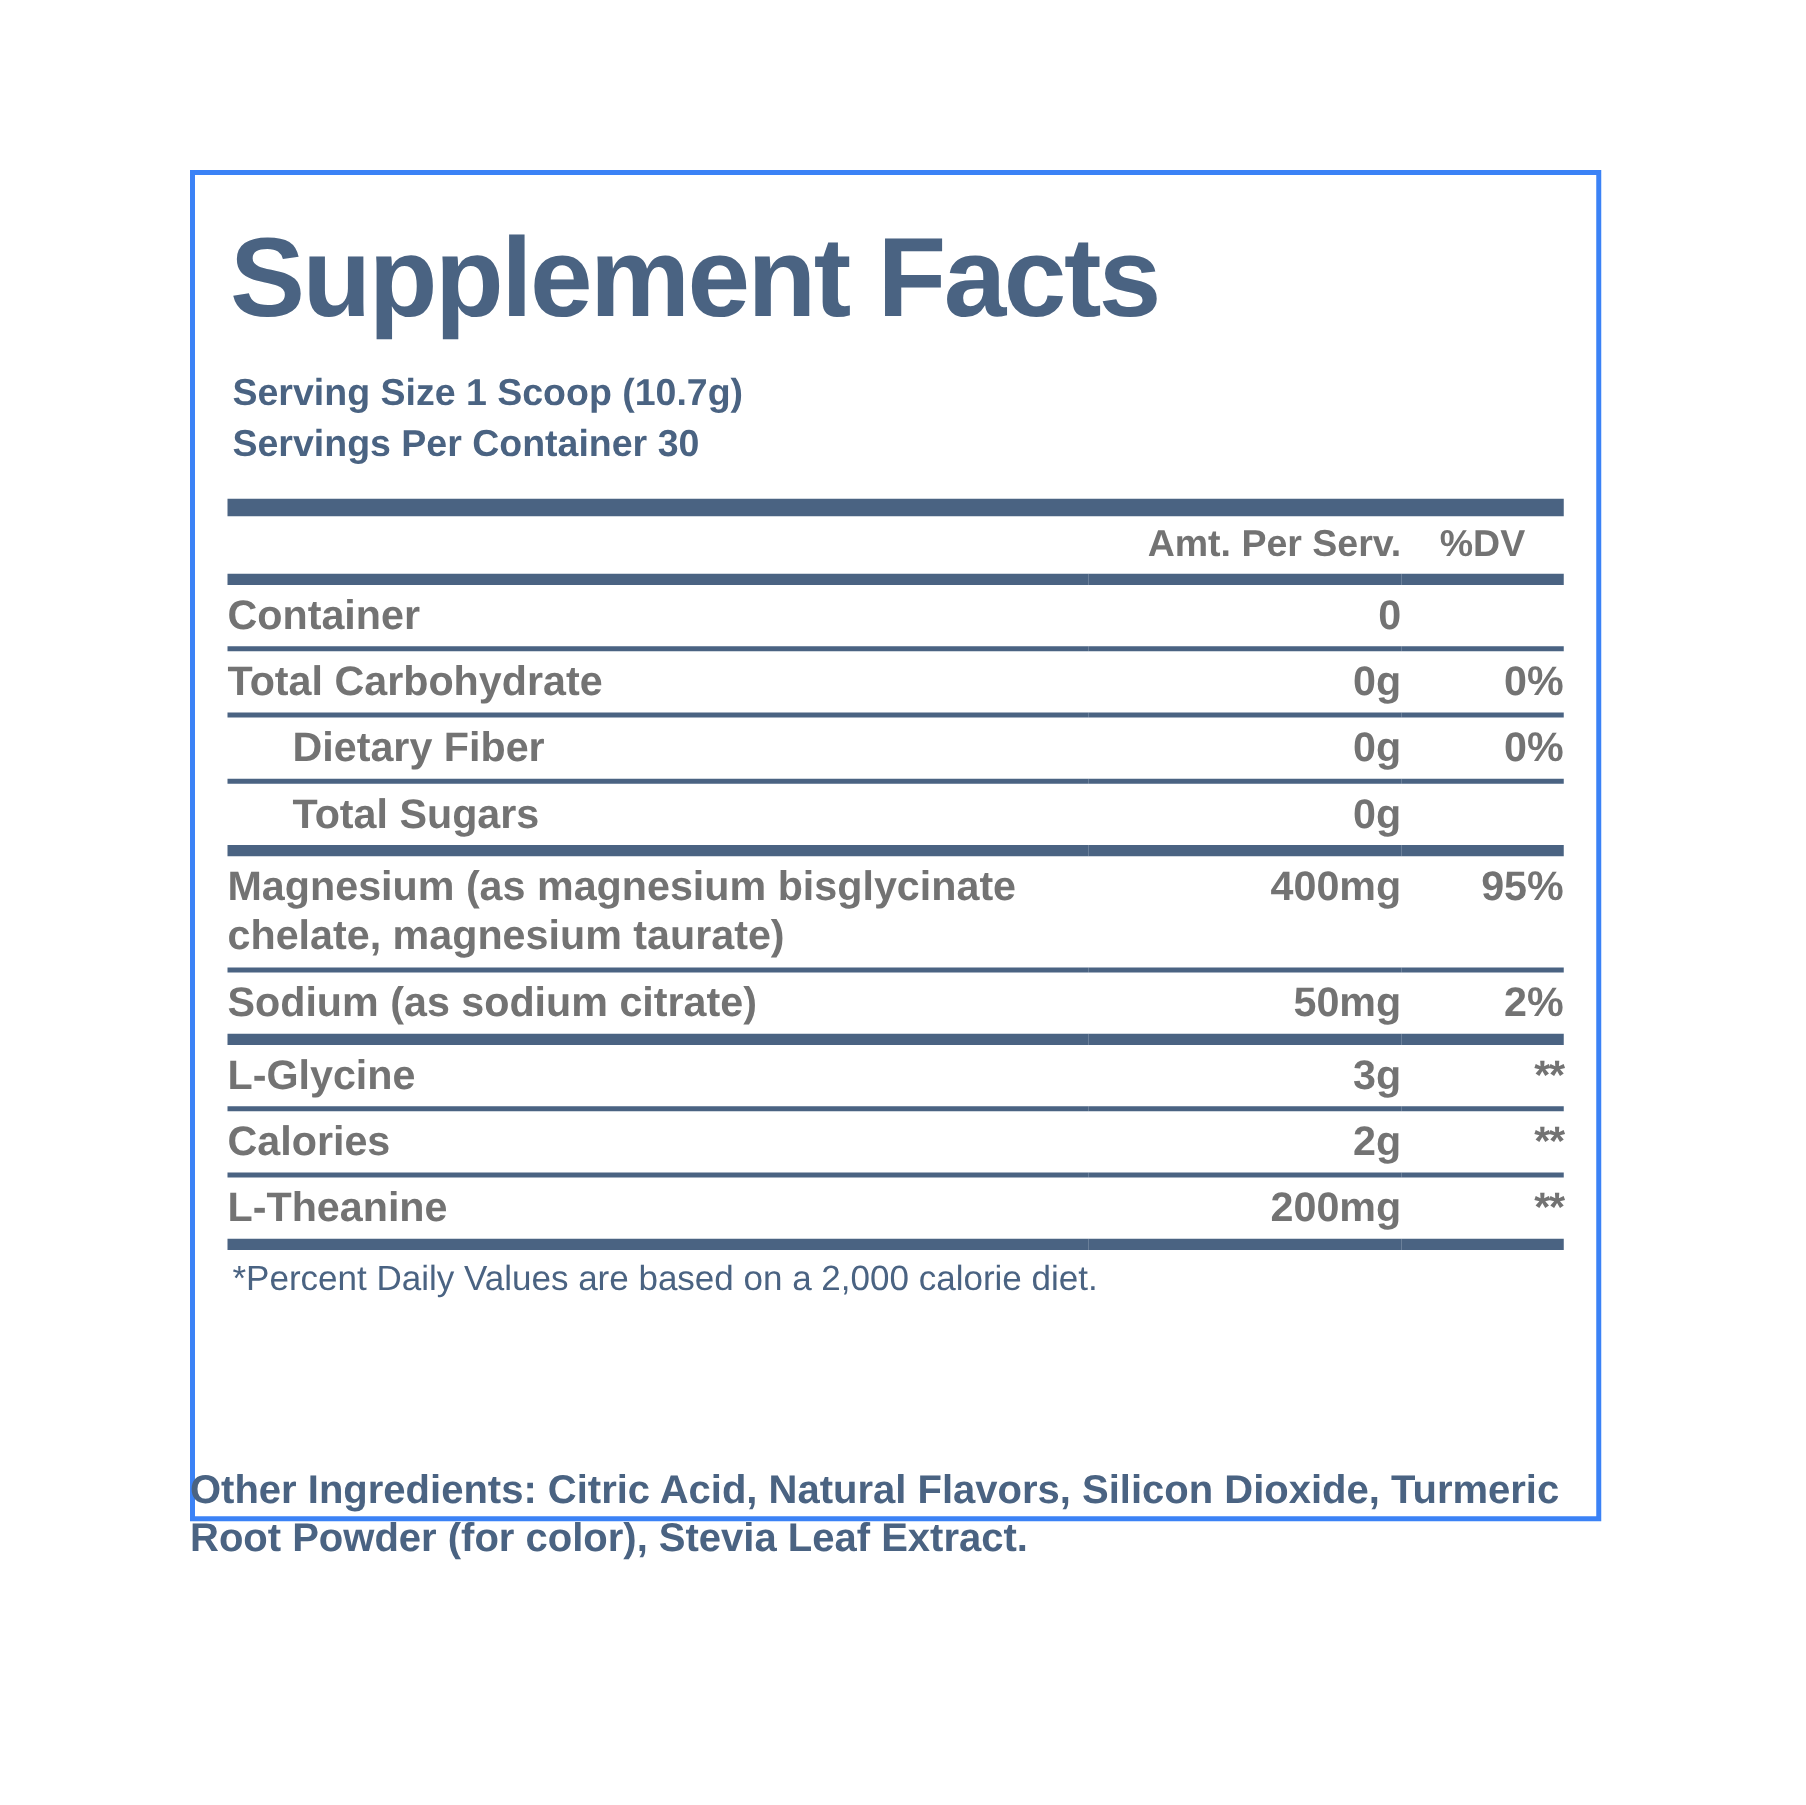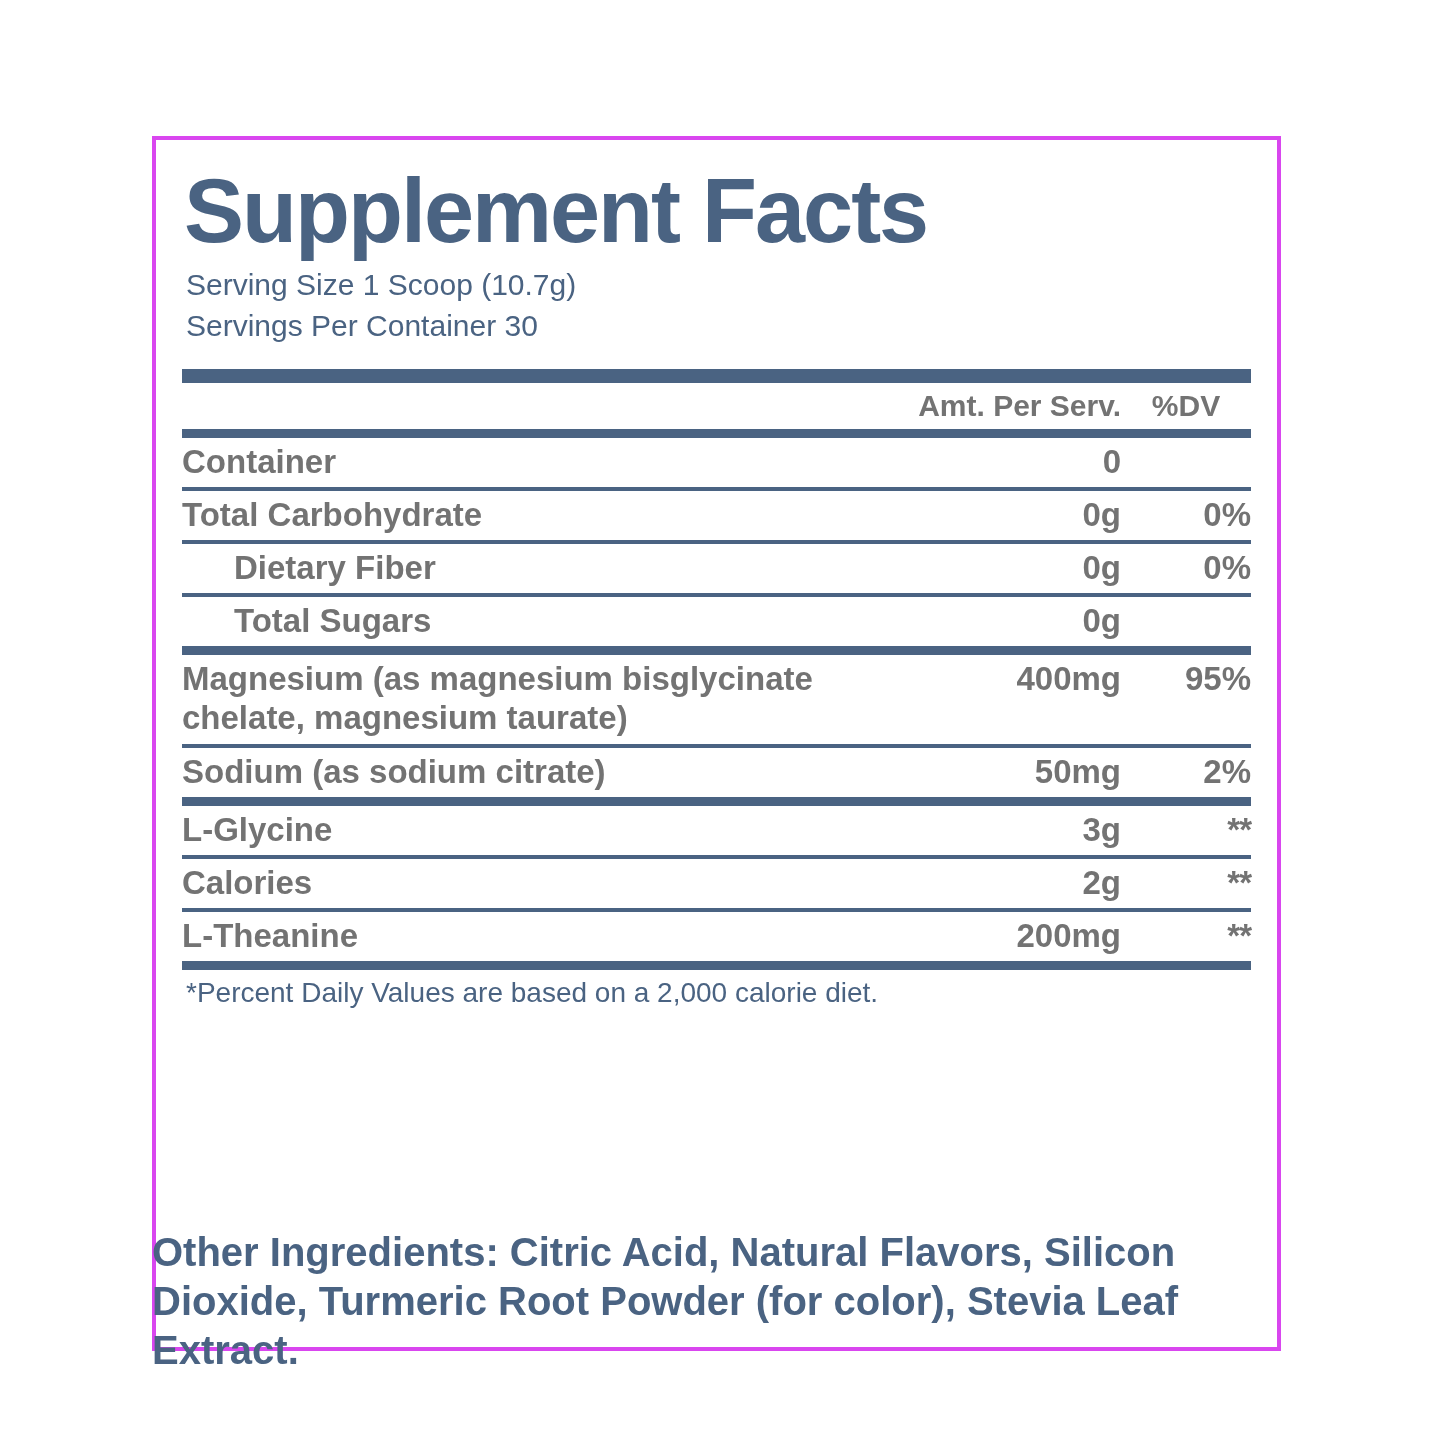--- a/index.html
+++ b/index.html
@@ -17,41 +17,41 @@
     position: relative;
     width: 1445px;
     height: 1444px;
     box-sizing: border-box;
   }
   .panel {
     position: absolute;
     left: 152px;
     top: 136px;
     width: 1129px;
-    height: 1215px;
-    border: 4px solid #d946ef;
+    height: 1081px;
+    border: 4px solid #3b82f6;
     box-sizing: border-box;
-    padding: 4px 26px;
+    padding: 16px 26px;
   }
   .title {
     font-size: 90px;
     font-weight: bold;
     line-height: 1.0;
     letter-spacing: -2px;
     margin-top: 22px;
     margin-left: 2px;
     color: #4a6382;
     white-space: nowrap;
   }
   .serving-lines {
-    margin-top: 8px;
+    margin-top: 26px;
     margin-left: 4px;
     font-size: 30px;
     line-height: 1.38;
-    font-weight: 400;
+    font-weight: 700;
   }
   .rule-thick {
     height: 14px;
     background: #4a6382;
     margin-top: 22px;
   }
 
   table.facts {
     width: 100%;
     border-collapse: collapse;
@@ -90,23 +90,23 @@
   .footnotes {
     margin-top: 4px;
     margin-left: 4px;
     font-size: 28px;
     line-height: 1.35;
     font-weight: 500;
   }
   .other-ing {
     position: absolute;
     left: 152px;
-    top: 1228px;
+    top: 1172px;
     width: 1160px;
-    font-size: 40px;
+    font-size: 32px;
     line-height: 1.22;
     font-weight: bold;
     color: #4a6382;
   }
 </style>
 </head>
 <body>
 
 <div class="page">
 

